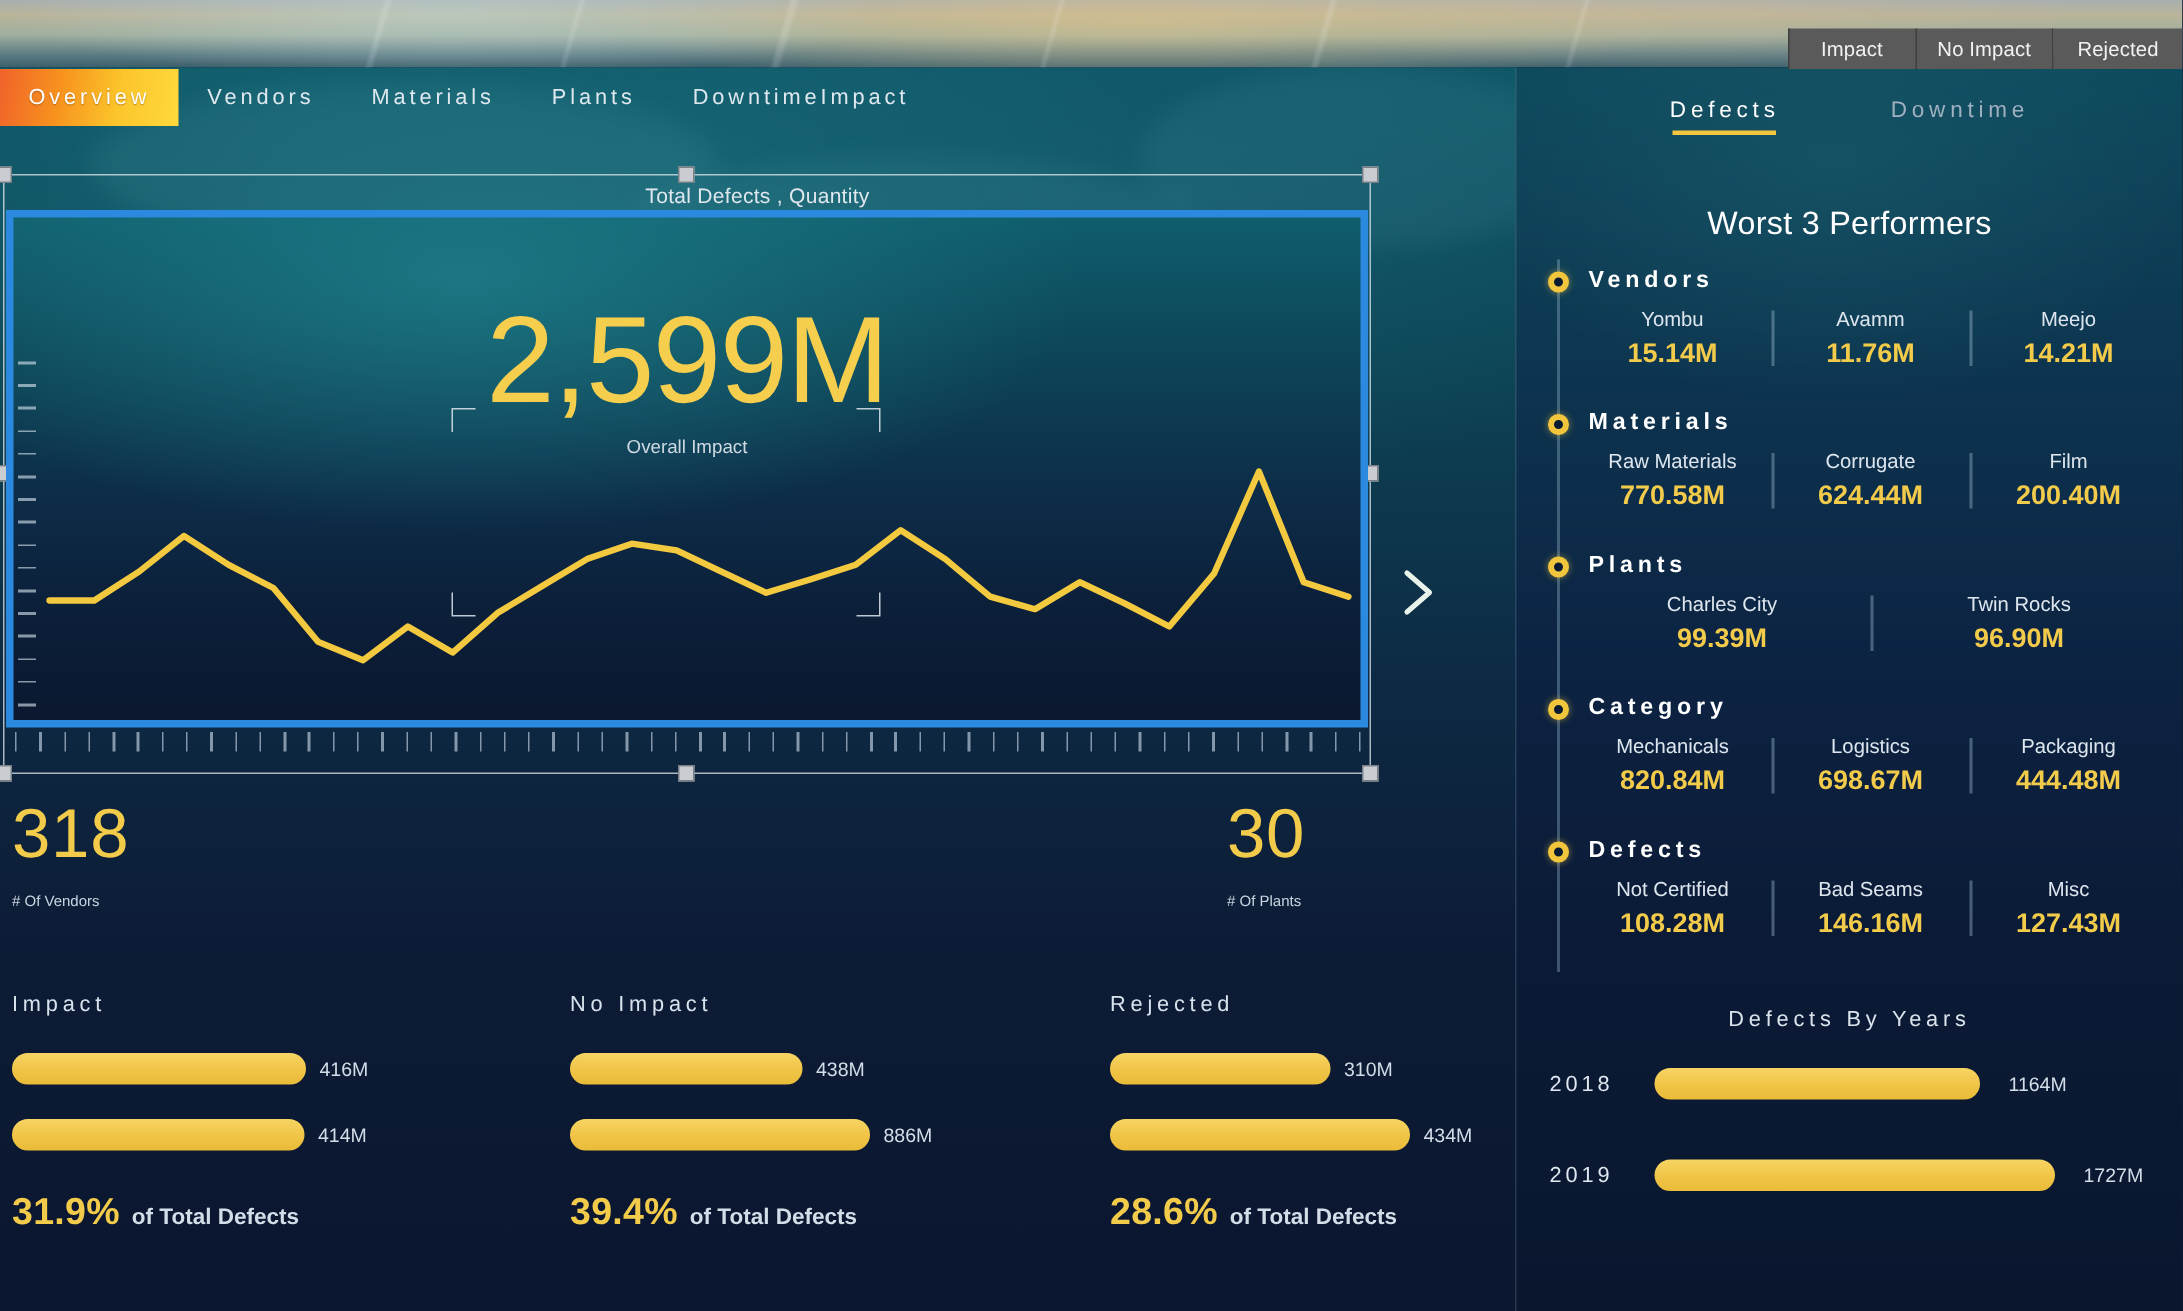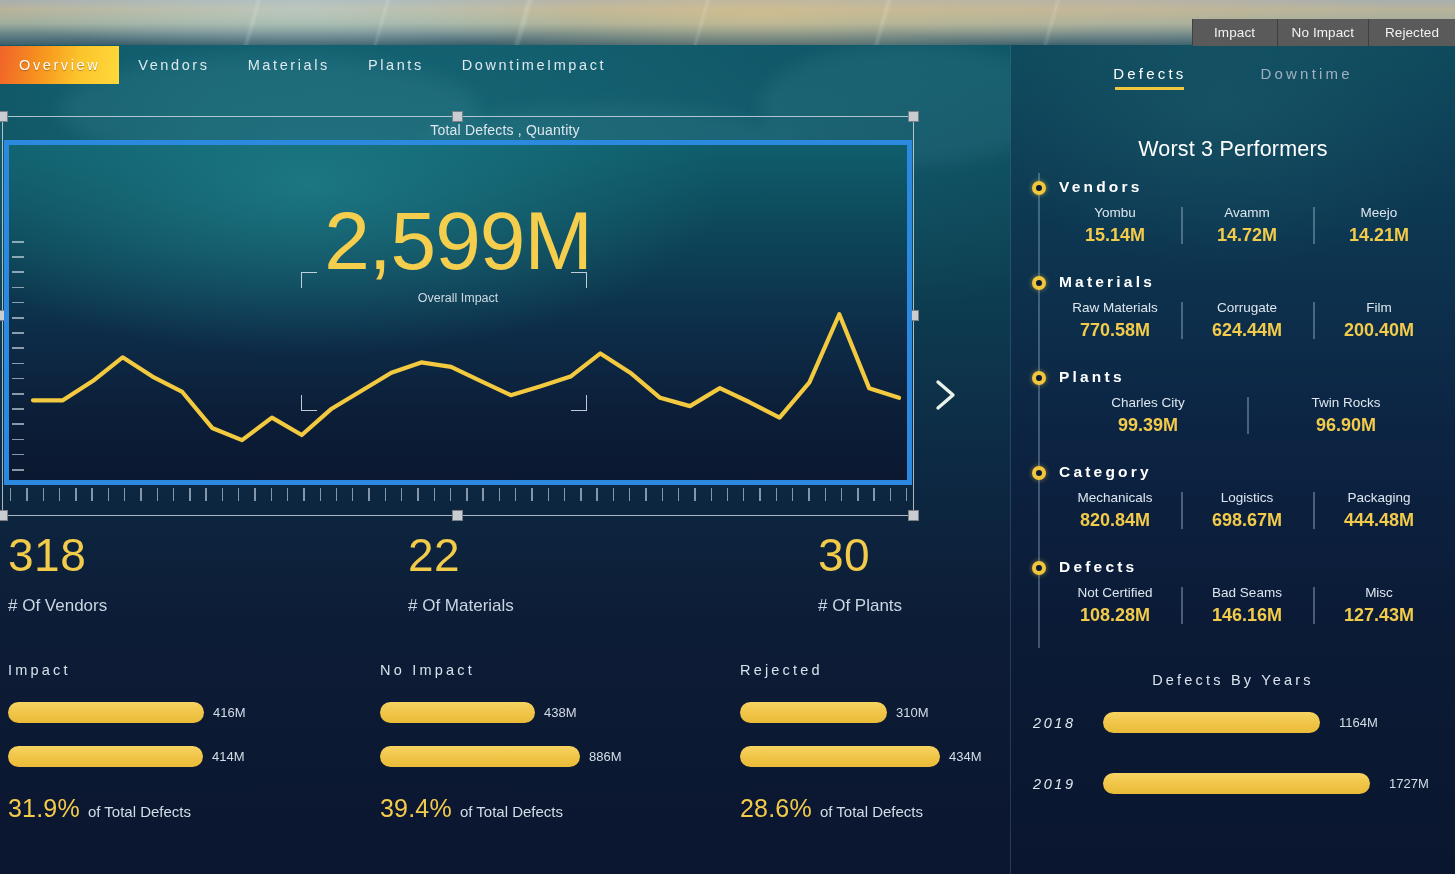--- a/index.html
+++ b/index.html
@@ -146,34 +146,34 @@
     position: absolute; left: 928px; top: 290px; width: 34px; height: 42px;
     cursor: pointer; z-index: 30;
   }
 
   
   .kpirow {
     position: absolute; left: 0; top: 448px; width: 1000px; height: 100px;
   }
   .kpi-cell { position: absolute; top: 0; }
   .kpi-num { color: #f3cb4b; font-size: 46px; line-height: 1; letter-spacing: .5px; }
-  .kpi-lbl { color: #c9d5e0; font-size: 17px; margin-top: 18px; }
+  .kpi-lbl { color: #c9d5e0; font-size: 10px; margin-top: 18px; }
 
   
   .group { position: absolute; top: 578px; }
   .group-title {
     color: #d7e2ec; font-size: 14.5px; letter-spacing: 3.2px; margin-bottom: 24px;
   }
   .barline { display: flex; align-items: center; margin-bottom: 23px; }
   .bar {
     height: 21px; border-radius: 11px;
     background: linear-gradient(180deg, #f7d463 0%, #f0c446 55%, #e9bb38 100%);
   }
   .bar-val { color: #d3dde7; font-size: 13px; margin-left: 9px; white-space: nowrap; }
-  .pct-line { display: flex; align-items: baseline; margin-top: 27px; }
+  .pct-line { display: flex; align-items: baseline; margin-top: 27px; font-weight: bold; }
   .pct { color: #f3cb4b; font-size: 25px; letter-spacing: .2px; }
   .pct-txt { color: #d3dde7; font-size: 15px; margin-left: 8px; }
 
   
   .right-pane {
     position: absolute; left: 1010px; top: 45px; width: 445px; height: 829px;
     background:
       radial-gradient(ellipse 330px 220px at 210px 60px, rgba(27,92,108,.55), rgba(0,0,0,0) 75%),
       linear-gradient(180deg, #0e4a5d 0%, #0d3550 24%, #0c2342 48%, #0b1a35 72%, #0a162e 100%);
     border-left: 1px solid rgba(140,180,200,.22);
@@ -213,21 +213,21 @@
     width: 1.5px; background: rgba(165,195,215,.4);
   }
   .t-name { color: #dde6ee; font-size: 13.5px; }
   .t-val { color: #f3cb4b; font-size: 18px; font-weight: bold; margin-top: 5px; }
 
   .years-title {
     position: absolute; left: 0; top: 627px; width: 100%; text-align: center;
     color: #dbe4ed; font-size: 14.5px; letter-spacing: 3.2px;
   }
   .yearrow { position: absolute; display: flex; align-items: center; left: 22px; }
-  .year-lbl { color: #dfe8f0; font-size: 14.5px; letter-spacing: 2.6px; width: 62px; font-style: italic; }
+  .year-lbl { color: #dfe8f0; font-size: 14.5px; letter-spacing: 2.6px; width: 62px; }
   .year-bar {
     height: 21px; border-radius: 11px;
     background: linear-gradient(180deg, #f7d463 0%, #f0c446 55%, #e9bb38 100%);
     margin-left: 8px;
   }
   .year-val { color: #d3dde7; font-size: 13px; margin-left: 19px; }
 
   svg { display: block; }
 </style>
 </head>
@@ -376,24 +376,20 @@
       <svg width="34" height="42" viewBox="0 0 34 42">
         <polyline points="10,8 25,21 10,34" fill="none" stroke="#e9f3ea" stroke-width="3.4" stroke-linecap="round" stroke-linejoin="round"></polyline>
       </svg>
     </div>
 
     <div class="kpirow">
       <div class="kpi-cell" style="left:8px;">
         <div class="kpi-num">318</div>
         <div class="kpi-lbl"># Of Vendors</div>
       </div>
-      <div class="kpi-cell" style="left:408px;">
-        <div class="kpi-num">22</div>
-        <div class="kpi-lbl"># Of Materials</div>
-      </div>
       <div class="kpi-cell" style="left:818px;">
         <div class="kpi-num">30</div>
         <div class="kpi-lbl"># Of Plants</div>
       </div>
     </div>
 
     <div class="group" style="left:8px;">
       <div class="group-title">Impact</div>
       <div class="barline">
         <div class="bar" style="width:196px;"></div>
@@ -458,21 +454,21 @@
         <div class="sec-rail"></div>
         <div class="dot"></div>
         <div class="sec-name">Vendors</div>
         <div class="triples">
           <div class="triple">
             <div class="t-name">Yombu</div>
             <div class="t-val">15.14M</div>
           </div>
           <div class="triple">
             <div class="t-name">Avamm</div>
-            <div class="t-val">14.72M</div>
+            <div class="t-val">11.76M</div>
           </div>
           <div class="triple">
             <div class="t-name">Meejo</div>
             <div class="t-val">14.21M</div>
           </div>
         </div>
       </div>
 
       <div class="section">
         <div class="sec-rail"></div>

